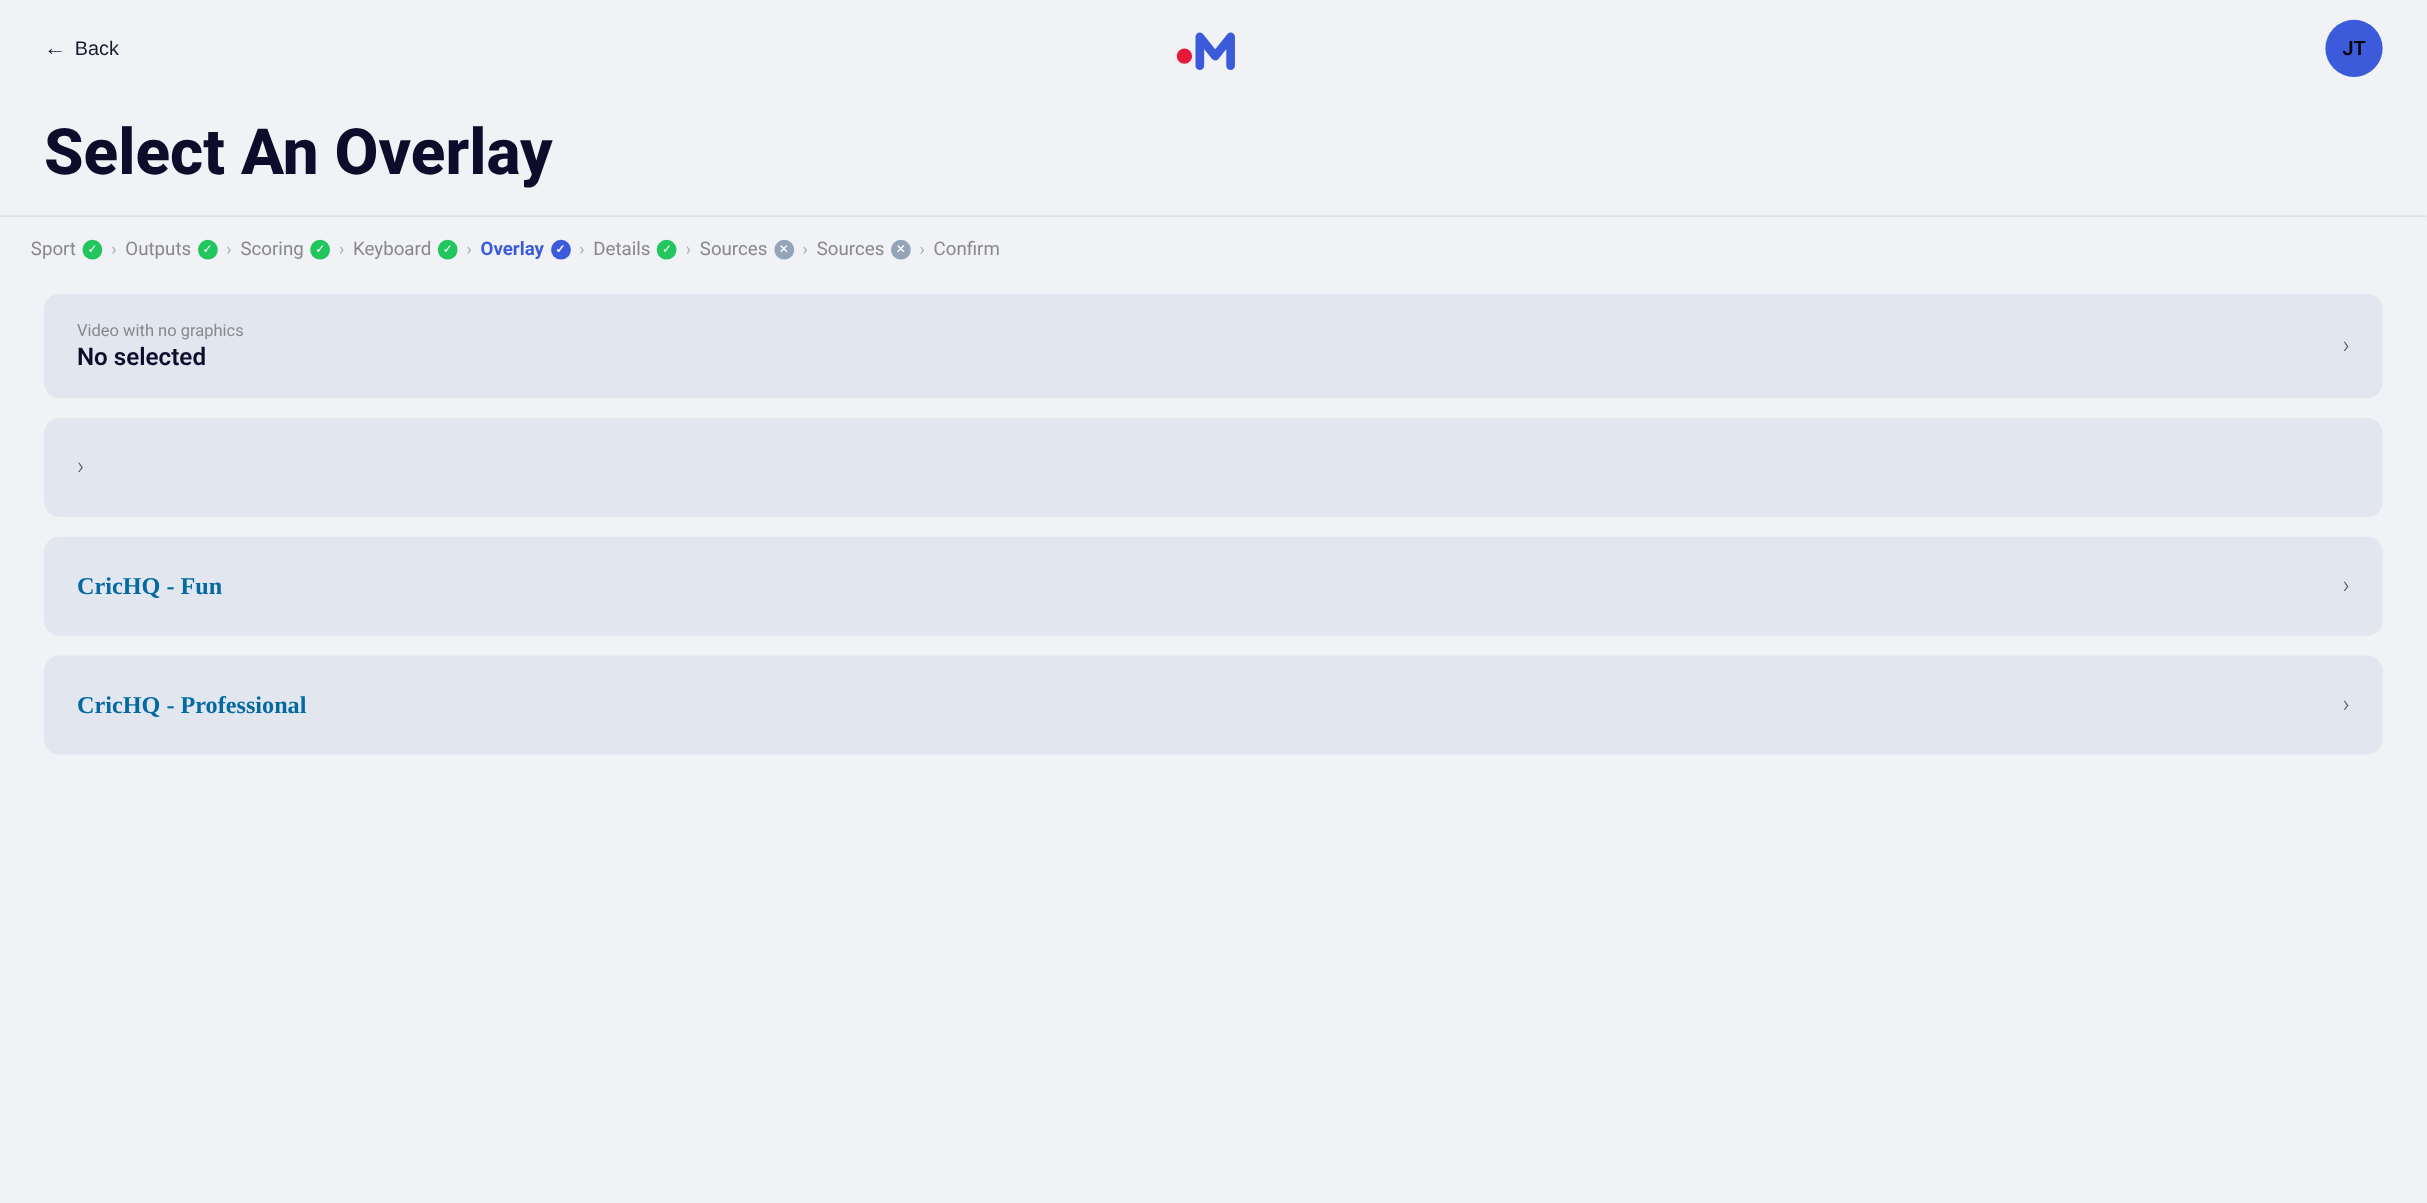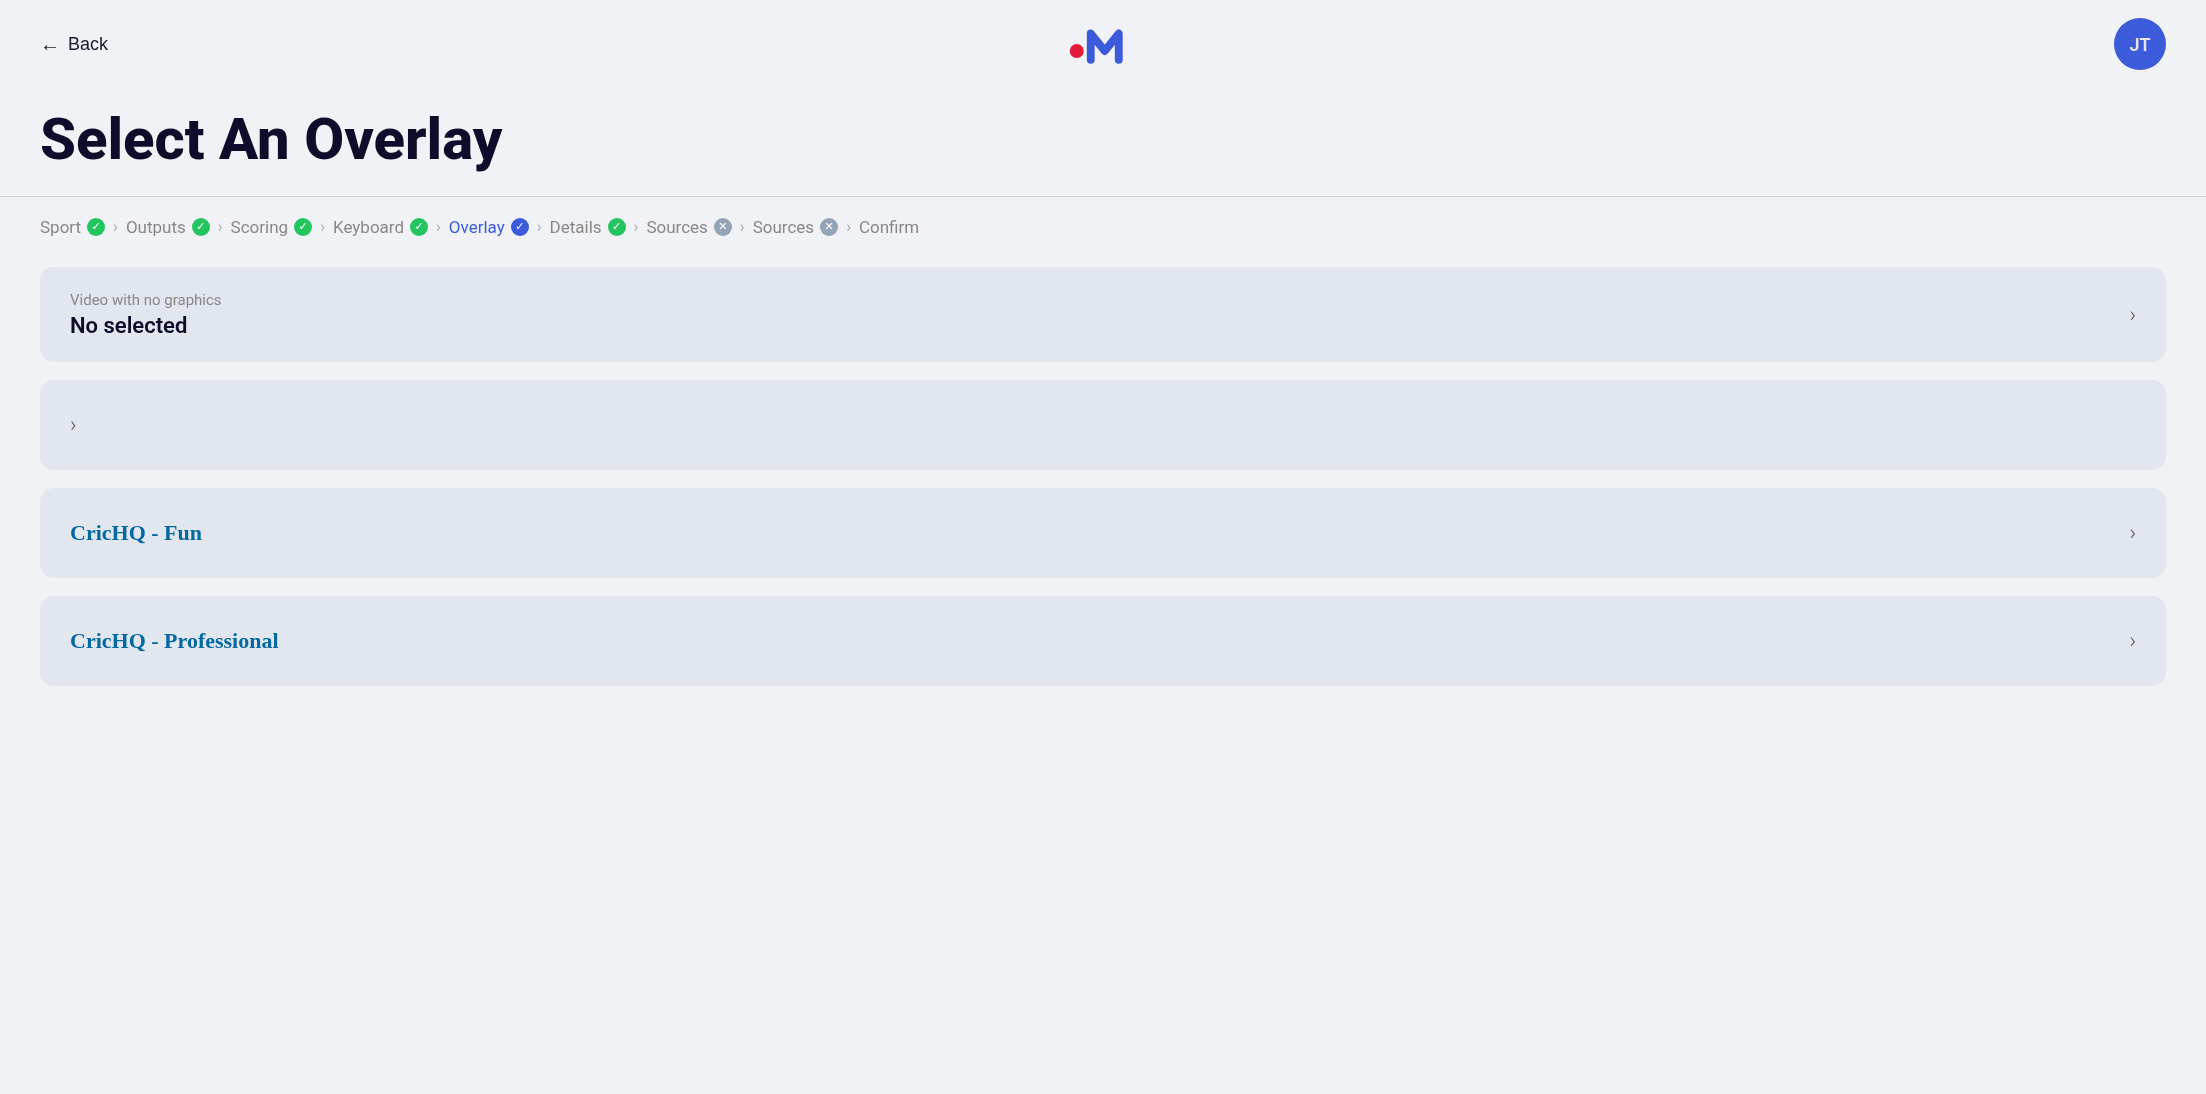--- a/index.html
+++ b/index.html
@@ -52,21 +52,21 @@
     .logo-svg {
       width: 70px;
       height: 70px;
     }
 
     .avatar {
       width: 52px;
       height: 52px;
       border-radius: 50%;
       background: #3b5bdb;
-      color: #e5e5e5;
+      color: #000000;
       display: flex;
       align-items: center;
       justify-content: center;
       font-size: 18px;
       font-weight: 600;
       cursor: pointer;
     }
 
     
     .page-title-section {
@@ -84,37 +84,37 @@
     .divider {
       height: 1px;
       background: #d0d4dd;
       margin: 24px 0 0 0;
     }
 
     
     .breadcrumb {
       display: flex;
       align-items: center;
-      padding: 20px 40px;
+      padding: 20px 28px;
       gap: 6px;
       flex-wrap: wrap;
     }
 
     .breadcrumb-item {
       display: flex;
       align-items: center;
       gap: 6px;
       font-size: 17px;
       color: #888;
       cursor: pointer;
     }
 
     .breadcrumb-item.active {
       color: #3b5bdb;
-      font-weight: 400;
+      font-weight: 700;
     }
 
     .breadcrumb-item .check-icon {
       width: 18px;
       height: 18px;
       border-radius: 50%;
       background: #22c55e;
       display: inline-flex;
       align-items: center;
       justify-content: center;

